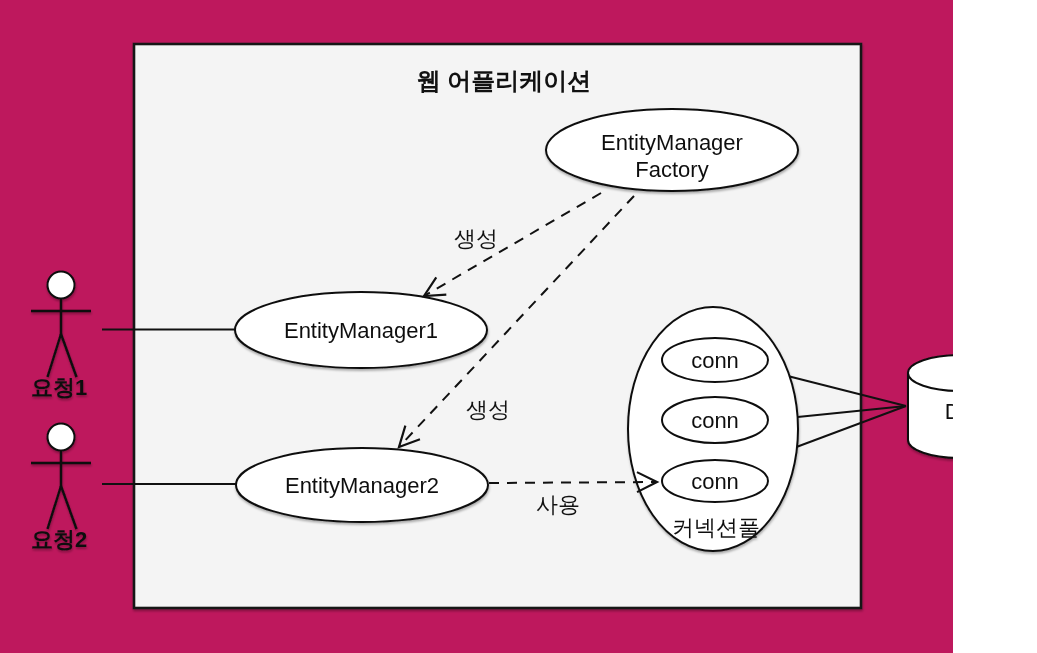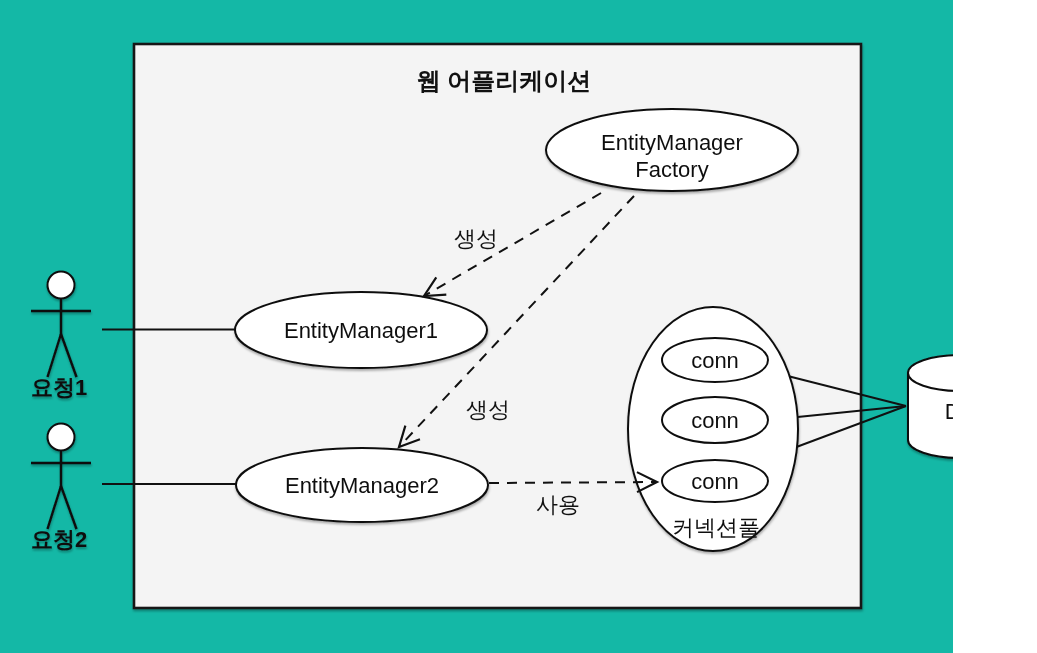--- a/index.html
+++ b/index.html
@@ -5,21 +5,21 @@
   html, body {
     margin: 0;
     padding: 0;
     background: #ffffff;
     font-family: "Liberation Sans", sans-serif;
   }
   .stage {
     position: relative;
     width: 953px;
     height: 653px;
-    background: #14b8a6;
+    background: #be185d;
     overflow: hidden;
   }
   svg text {
     font-family: "Liberation Sans", sans-serif;
     fill: #111111;
   }
   .node-label   { font-size: 22px; }
   .edge-label   { font-size: 22px; }
   .title-label  { font-size: 24px; font-weight: bold; }
   .actor-label  { font-size: 22px; font-weight: bold; }

